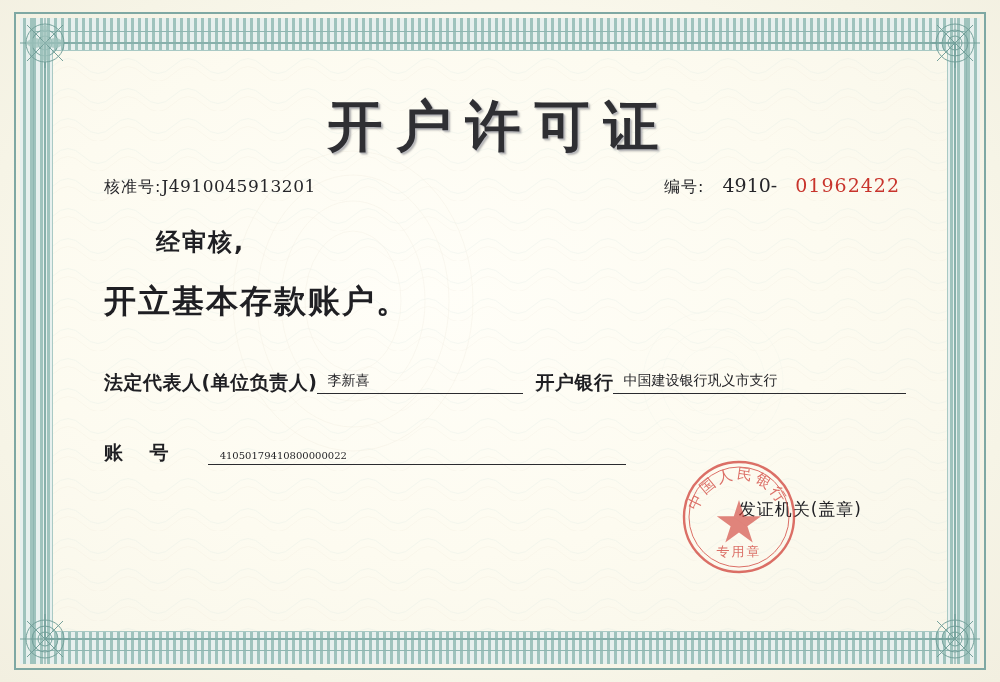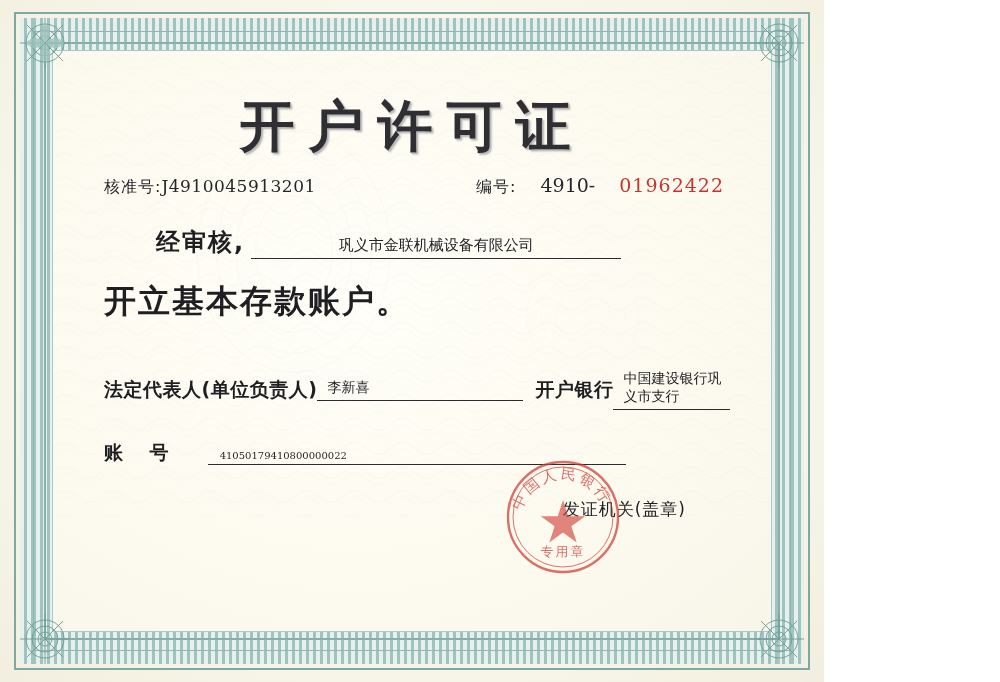--- a/index.html
+++ b/index.html
@@ -9,21 +9,21 @@
   }
   body {
     width: 1000px;
     height: 682px;
     font-family: "DejaVu Sans", "Liberation Sans", sans-serif;
     overflow: hidden;
   }
 
   .certificate {
     position: relative;
-    width: 824px;
+    width: 1000px;
     height: 682px;
     background:
       radial-gradient(ellipse at 50% 45%, #fdfcf3 0%, #fbf9ee 45%, #f6f4e6 75%, #f2efe0 100%);
     box-sizing: border-box;
     overflow: hidden;
   }
 
   
   .frame-outer {
     position: absolute;
@@ -113,21 +113,21 @@
     font-size: 16px;
     color: #26262a;
   }
   .code-left { display: flex; align-items: baseline; }
   .code-left .lbl { font-size: 16px; letter-spacing: 1px; }
   .code-left .val {
     font-family: "DejaVu Serif", "Liberation Serif", serif;
     font-size: 17px;
     letter-spacing: .5px;
   }
-  .code-right { display: flex; align-items: baseline; gap: 24px; }
+  .code-right { display: flex; align-items: baseline; gap: 18px; }
   .code-right .lbl { font-size: 16px; letter-spacing: 1px; }
   .code-right .num {
     font-family: "DejaVu Serif", "Liberation Serif", serif;
     font-size: 19px;
   }
   .code-right .num-red {
     font-family: "DejaVu Serif", "Liberation Serif", serif;
     font-size: 19px;
     color: #c8342c;
     letter-spacing: 1px;
@@ -320,21 +320,20 @@
       </div>
       <div class="code-right">
         <span class="lbl">编号:</span>
         <span class="num">4910-</span>
         <span class="num-red">01962422</span>
       </div>
     </div>
 
     <div class="body-line1">
       <span class="lead">经审核,</span>
-      <span class="fill-company">巩义市金联机械设备有限公司</span>
     </div>
 
     <div class="body-line2">开立基本存款账户。</div>
 
     <div class="row-rep">
       <span class="lbl">法定代表人(单位负责人)</span>
       <span class="fill-rep">李新喜</span>
       <span class="lbl2">开户银行</span>
       <span class="fill-bank">中国建设银行巩义市支行</span>
     </div>

